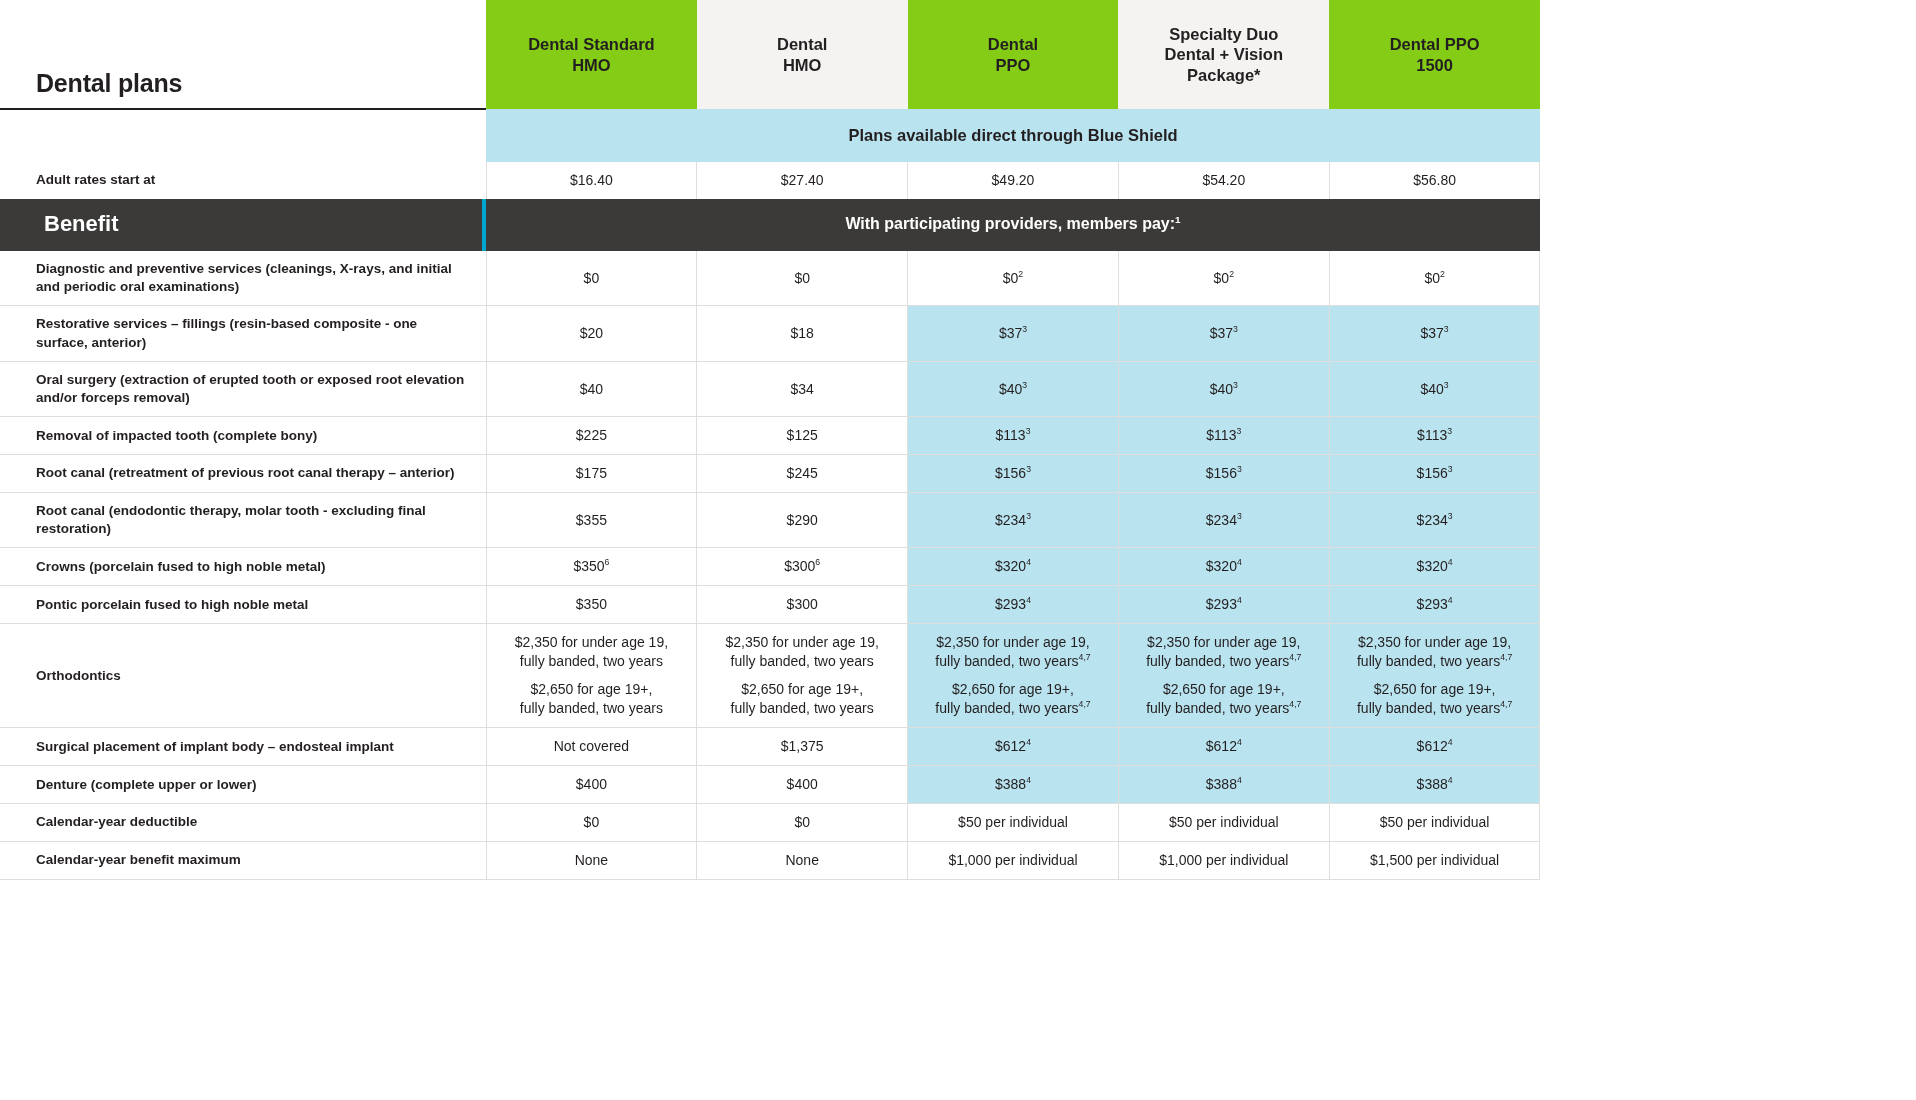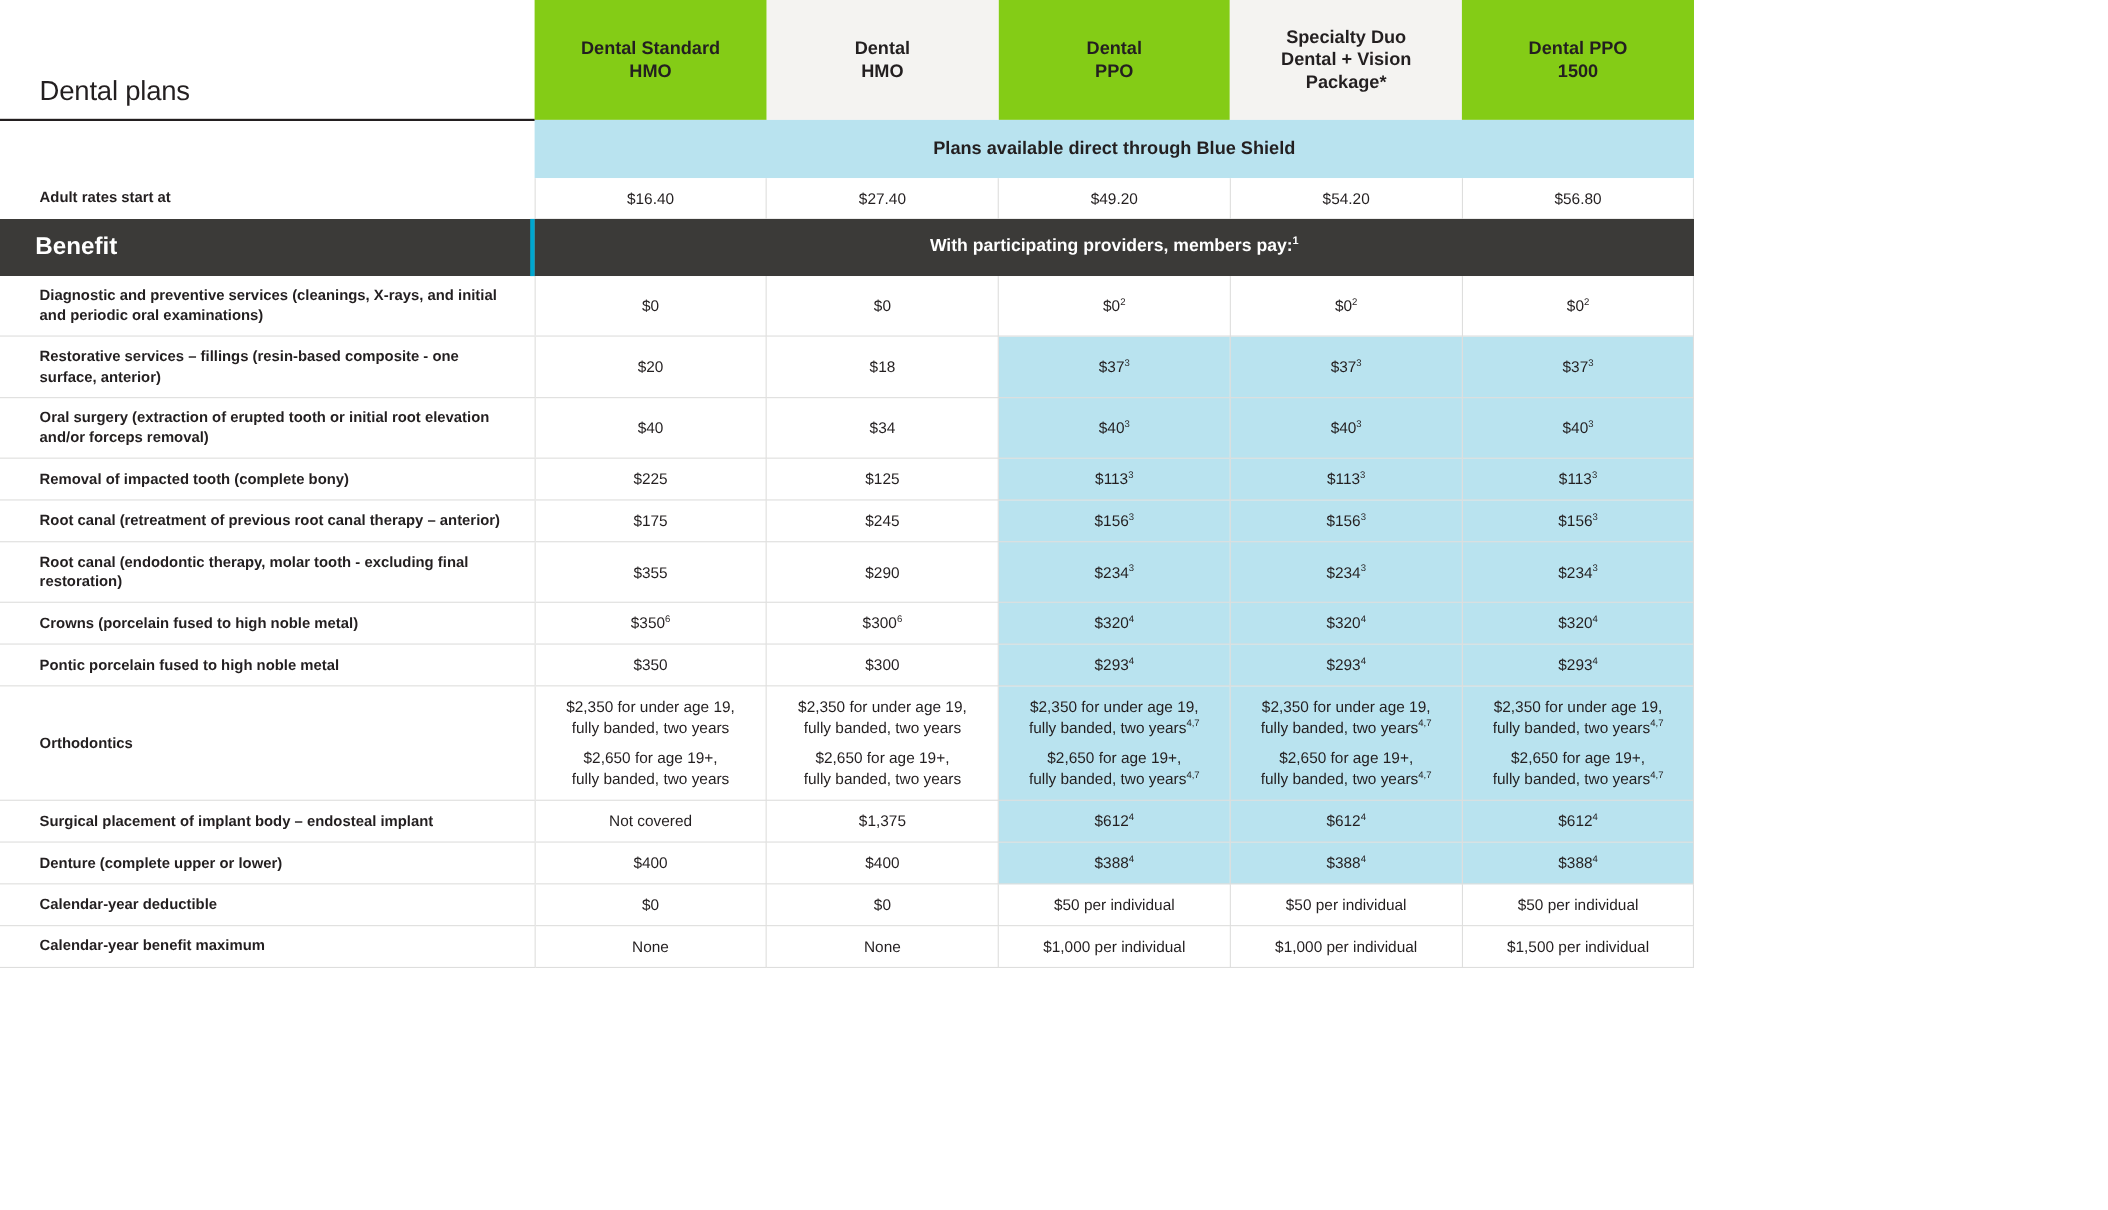--- a/index.html
+++ b/index.html
@@ -23,21 +23,21 @@
 
   
   td.title-cell{
     vertical-align:bottom;
     padding:0 0 12px 36px;
     border-bottom:2px solid #231f20;
     height:96px;
   }
   .title-text{
     font-size:25px;
-    font-weight:normal;
+    font-weight:bold;
     letter-spacing:-0.2px;
     color:#231f20;
     line-height:1.05;
   }
 
   
   th.plan-head{
     height:96px;
     vertical-align:middle;
     text-align:center;
@@ -93,21 +93,21 @@
 
   tr.rates td.rowlabel{border-bottom:0;}
   tr.rates td.val{border-bottom:0;}
 
   
   td.benefit-label{
     background:#3b3a38;
     color:#ffffff;
     font-size:22px;
     font-weight:bold;
-    padding:7px 14px 9px 32px;
+    padding:7px 14px 9px 44px;
     height:36px;
     vertical-align:middle;
     border:0;
     position:relative;
   }
   td.benefit-label::after{
     content:"";
     position:absolute;
     right:0;top:0;bottom:0;
     width:4px;
@@ -179,21 +179,21 @@
         </tr>
         <tr>
           <td class="rowlabel">Restorative services – fillings (resin-based composite - one surface, anterior)</td>
           <td class="val">$20</td>
           <td class="val">$18</td>
           <td class="val hl">$37<sup>3</sup></td>
           <td class="val hl">$37<sup>3</sup></td>
           <td class="val hl">$37<sup>3</sup></td>
         </tr>
         <tr>
-          <td class="rowlabel">Oral surgery (extraction of erupted tooth or initial root elevation and/or forceps removal)</td>
+          <td class="rowlabel">Oral surgery (extraction of erupted tooth or exposed root elevation and/or forceps removal)</td>
           <td class="val">$40</td>
           <td class="val">$34</td>
           <td class="val hl">$40<sup>3</sup></td>
           <td class="val hl">$40<sup>3</sup></td>
           <td class="val hl">$40<sup>3</sup></td>
         </tr>
         <tr>
           <td class="rowlabel">Removal of impacted tooth (complete bony)</td>
           <td class="val">$225</td>
           <td class="val">$125</td>

